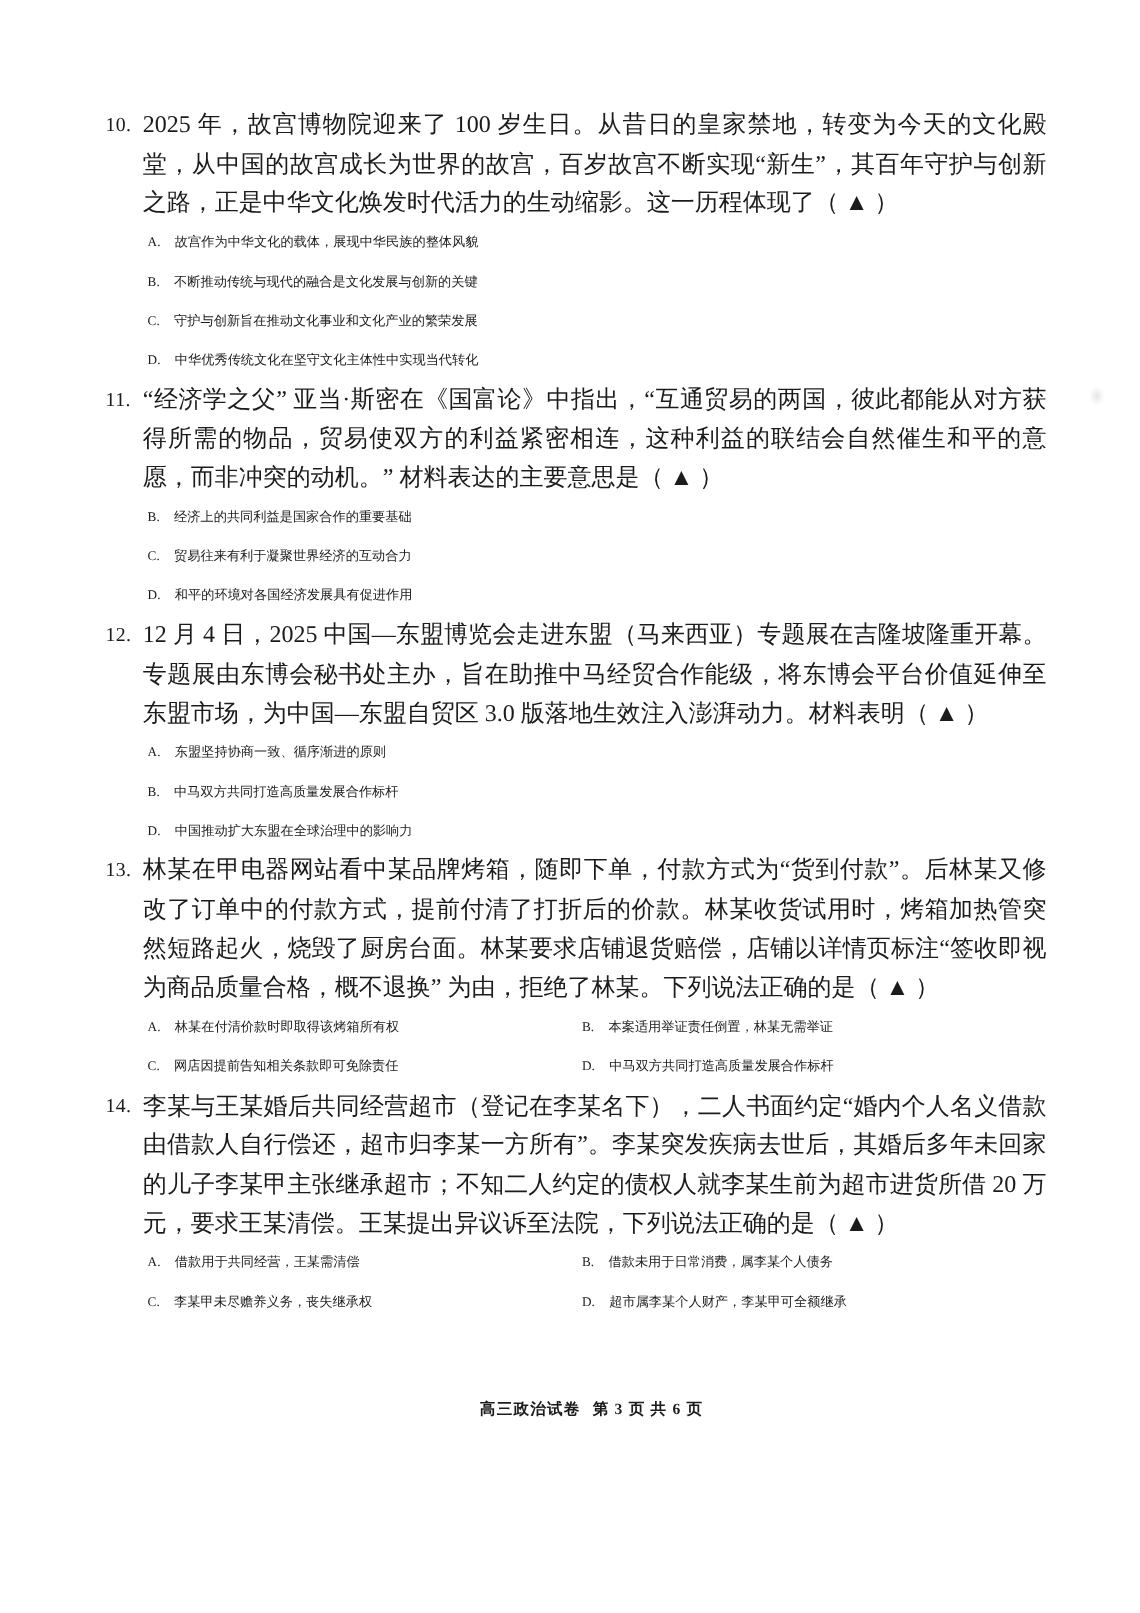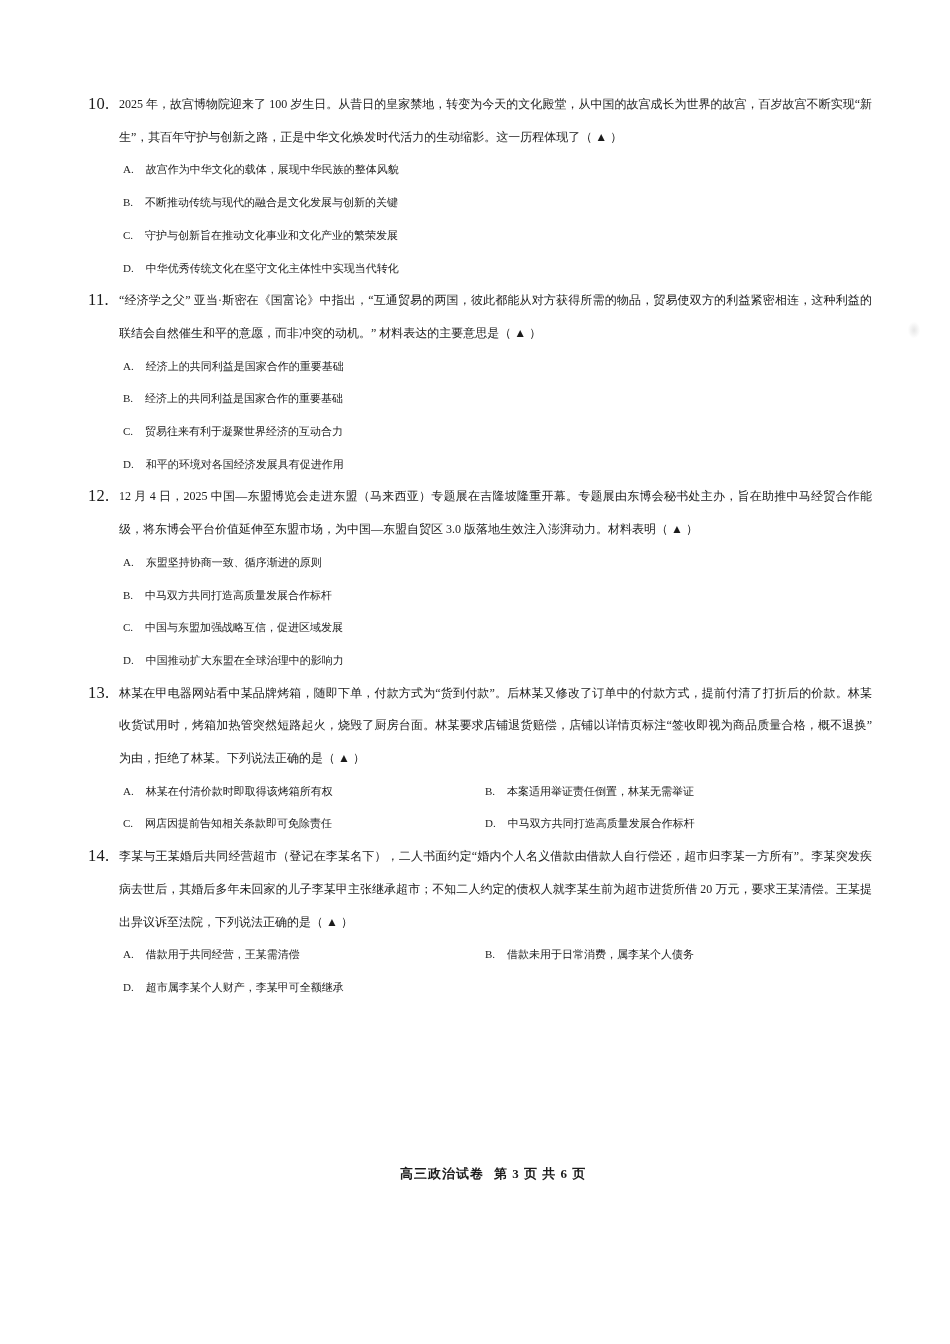--- a/index.html
+++ b/index.html
@@ -34,21 +34,21 @@
   .qnum {
     flex: 0 0 31px;
     font-size: 16.5px;
     line-height: 32.7px;
     letter-spacing: 0.3px;
     white-space: nowrap;
   }
   .qbody { flex: 1; min-width: 0; }
   .stem {
     margin: 0;
-    font-size: 12px;
+    font-size: 20px;
     line-height: 32.7px;
     text-align: justify;
     text-justify: inter-ideograph;
   }
   .options { margin: 0; padding-left: 4px; }
   .option {
     font-size: 11px;
     line-height: 32.7px;
     white-space: nowrap;
     overflow: hidden;
@@ -95,35 +95,33 @@
             <div class="option"><span class="olabel">C.</span><span class="otext">守护与创新旨在推动文化事业和文化产业的繁荣发展</span></div>
             <div class="option"><span class="olabel">D.</span><span class="otext">中华优秀传统文化在坚守文化主体性中实现当代转化</span></div>
           </div>
         </div>
       </div>
       <div class="question">
         <div class="qnum">11.</div>
         <div class="qbody">
           <p class="stem">“经济学之父” 亚当·斯密在《国富论》中指出，“互通贸易的两国，彼此都能从对方获得所需的物品，贸易使双方的利益紧密相连，这种利益的联结会自然催生和平的意愿，而非冲突的动机。” 材料表达的主要意思是（ ▲ ）</p>
           <div class="options one-col">
-            <div class="option"><span class="olabel">A.</span><span class="otext">经济上的共同利益是国家合作的重要基础</span></div>
             <div class="option"><span class="olabel">B.</span><span class="otext">经济上的共同利益是国家合作的重要基础</span></div>
             <div class="option"><span class="olabel">C.</span><span class="otext">贸易往来有利于凝聚世界经济的互动合力</span></div>
             <div class="option"><span class="olabel">D.</span><span class="otext">和平的环境对各国经济发展具有促进作用</span></div>
           </div>
         </div>
       </div>
       <div class="question">
         <div class="qnum">12.</div>
         <div class="qbody">
           <p class="stem">12 月 4 日，2025 中国—东盟博览会走进东盟（马来西亚）专题展在吉隆坡隆重开幕。专题展由东博会秘书处主办，旨在助推中马经贸合作能级，将东博会平台价值延伸至东盟市场，为中国—东盟自贸区 3.0 版落地生效注入澎湃动力。材料表明（ ▲ ）</p>
           <div class="options one-col">
             <div class="option"><span class="olabel">A.</span><span class="otext">东盟坚持协商一致、循序渐进的原则</span></div>
             <div class="option"><span class="olabel">B.</span><span class="otext">中马双方共同打造高质量发展合作标杆</span></div>
-            <div class="option"><span class="olabel">C.</span><span class="otext">中国与东盟加强战略互信，促进区域发展</span></div>
             <div class="option"><span class="olabel">D.</span><span class="otext">中国推动扩大东盟在全球治理中的影响力</span></div>
           </div>
         </div>
       </div>
       <div class="question">
         <div class="qnum">13.</div>
         <div class="qbody">
           <p class="stem">林某在甲电器网站看中某品牌烤箱，随即下单，付款方式为“货到付款”。后林某又修改了订单中的付款方式，提前付清了打折后的价款。林某收货试用时，烤箱加热管突然短路起火，烧毁了厨房台面。林某要求店铺退货赔偿，店铺以详情页标注“签收即视为商品质量合格，概不退换” 为由，拒绝了林某。下列说法正确的是（ ▲ ）</p>
           <div class="options two-col">
             <div class="option"><span class="olabel">A.</span><span class="otext">林某在付清价款时即取得该烤箱所有权</span></div>
@@ -133,20 +131,21 @@
           </div>
         </div>
       </div>
       <div class="question">
         <div class="qnum">14.</div>
         <div class="qbody">
           <p class="stem">李某与王某婚后共同经营超市（登记在李某名下），二人书面约定“婚内个人名义借款由借款人自行偿还，超市归李某一方所有”。李某突发疾病去世后，其婚后多年未回家的儿子李某甲主张继承超市；不知二人约定的债权人就李某生前为超市进货所借 20 万元，要求王某清偿。王某提出异议诉至法院，下列说法正确的是（ ▲ ）</p>
           <div class="options two-col">
             <div class="option"><span class="olabel">A.</span><span class="otext">借款用于共同经营，王某需清偿</span></div>
             <div class="option"><span class="olabel">B.</span><span class="otext">借款未用于日常消费，属李某个人债务</span></div>
+            <div class="option"><span class="olabel">C.</span><span class="otext">李某甲未尽赡养义务，丧失继承权</span></div>
             <div class="option"><span class="olabel">D.</span><span class="otext">超市属李某个人财产，李某甲可全额继承</span></div>
           </div>
         </div>
       </div>
     </div>
   <div class="scan-smudge"></div>
   <div class="footer">
     <span>高三政治试卷</span><span class="gap"></span><span>第 3 页 共 6 页</span>
   </div>
 </div>

